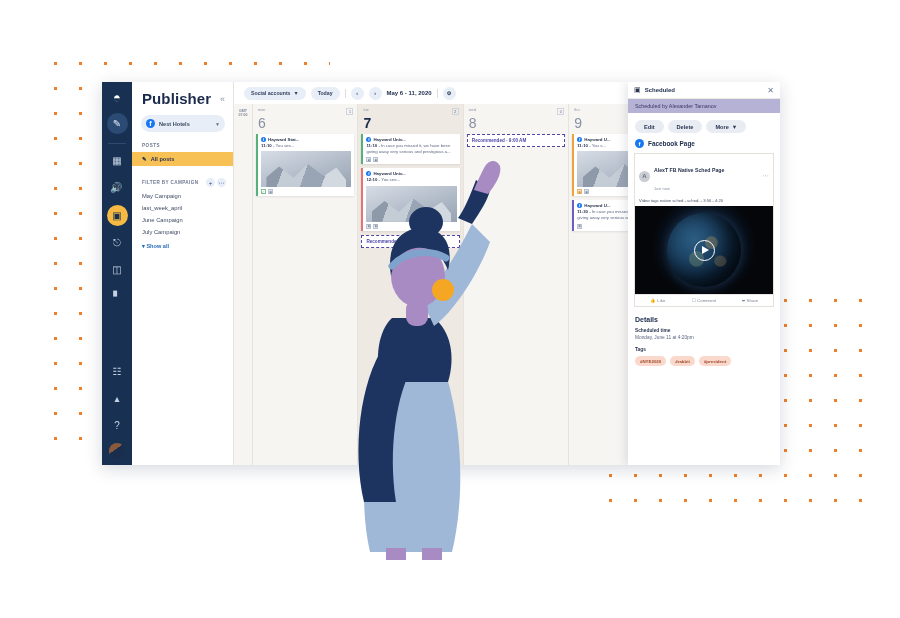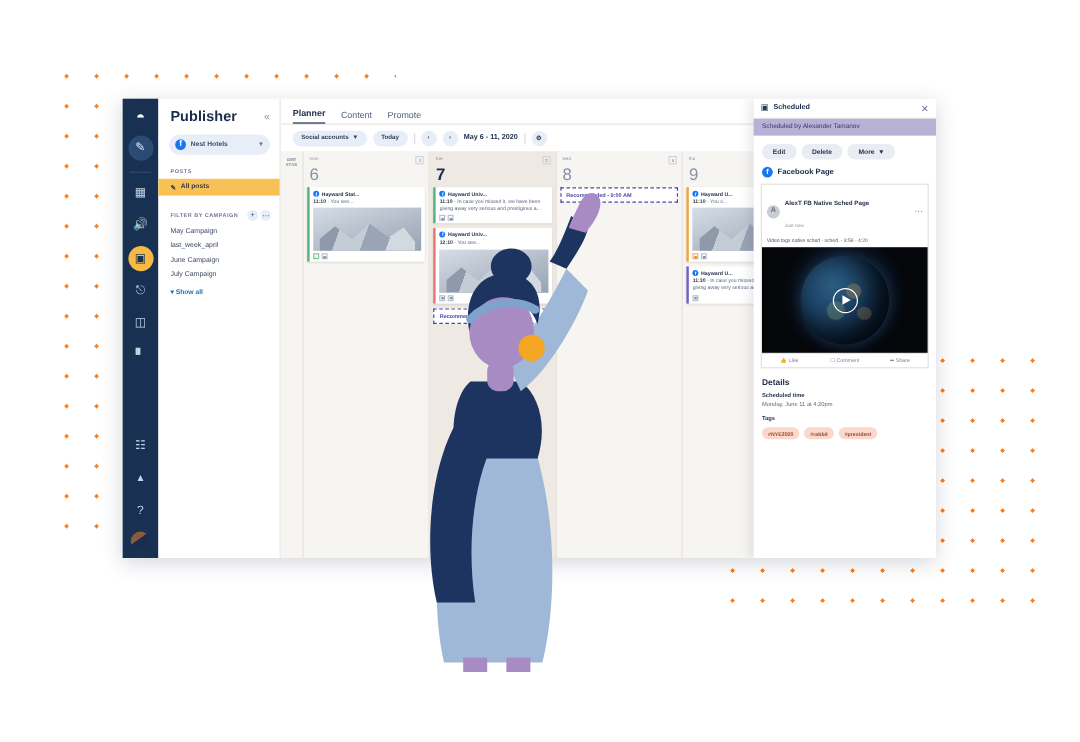--- a/index.html
+++ b/index.html
@@ -38,21 +38,21 @@
   .rail-avatar {
     width:16px;height:16px;border-radius:50%;
     background:linear-gradient(145deg,#8a5b3a 40%,#1b2d4d 41%); margin-bottom:6px;
   }
   
   .side {
     width:102px; flex:0 0 102px; background:#fff; border-right:1px solid #e6e2dc;
     padding:8px 0 0 0;
   }
   .side-head { display:flex; align-items:center; justify-content:space-between; padding:0 8px 0 10px; }
-  .side-title { font-size:12px; font-weight:bold; color:#1b2b4b; letter-spacing:.1px; }
+  .side-title { font-size:15px; font-weight:bold; color:#1b2b4b; letter-spacing:.1px; }
   .collapse { color:#8c96a8; font-size:9px; cursor:pointer; }
   .acct {
     margin:8px 8px 0 9px; background:#e7eef8; border-radius:9px; height:17px;
     display:flex; align-items:center; padding:0 5px; gap:4px; cursor:pointer;
   }
   .fb-dot { width:9px;height:9px;border-radius:50%;background:#1877f2;color:#fff;
     font-size:7px;display:flex;align-items:center;justify-content:center;font-weight:bold;}
   .acct-name { font-size:5.6px; color:#3d4a63; flex:1; font-weight:bold; }
   .caret { font-size:5px; color:#63708a; }
   .sect-lbl { font-size:4.6px; font-weight:bold; color:#6d7890; letter-spacing:.5px;
@@ -244,25 +244,20 @@
     <div class="camp">last_week_april</div>
     <div class="camp">June Campaign</div>
     <div class="camp">July Campaign</div>
     <div class="showall">
       ▾ <span>Show all</span>
     </div>
   </div>
 
   <div class="main">
 
-    <div class="tabs">
-      <div class="tab active">Planner</div>
-      <div class="tab">Content</div>
-      <div class="tab">Promote</div>
-    </div>
 
     <div class="toolbar">
       <div class="pill">
         <span>Social accounts</span>
         <span>▼</span>
       </div>
       <div class="pill">Today</div>
       <div class="tb-sep"></div>
       <div class="pill circle">‹</div>
       <div class="pill circle">›</div>

